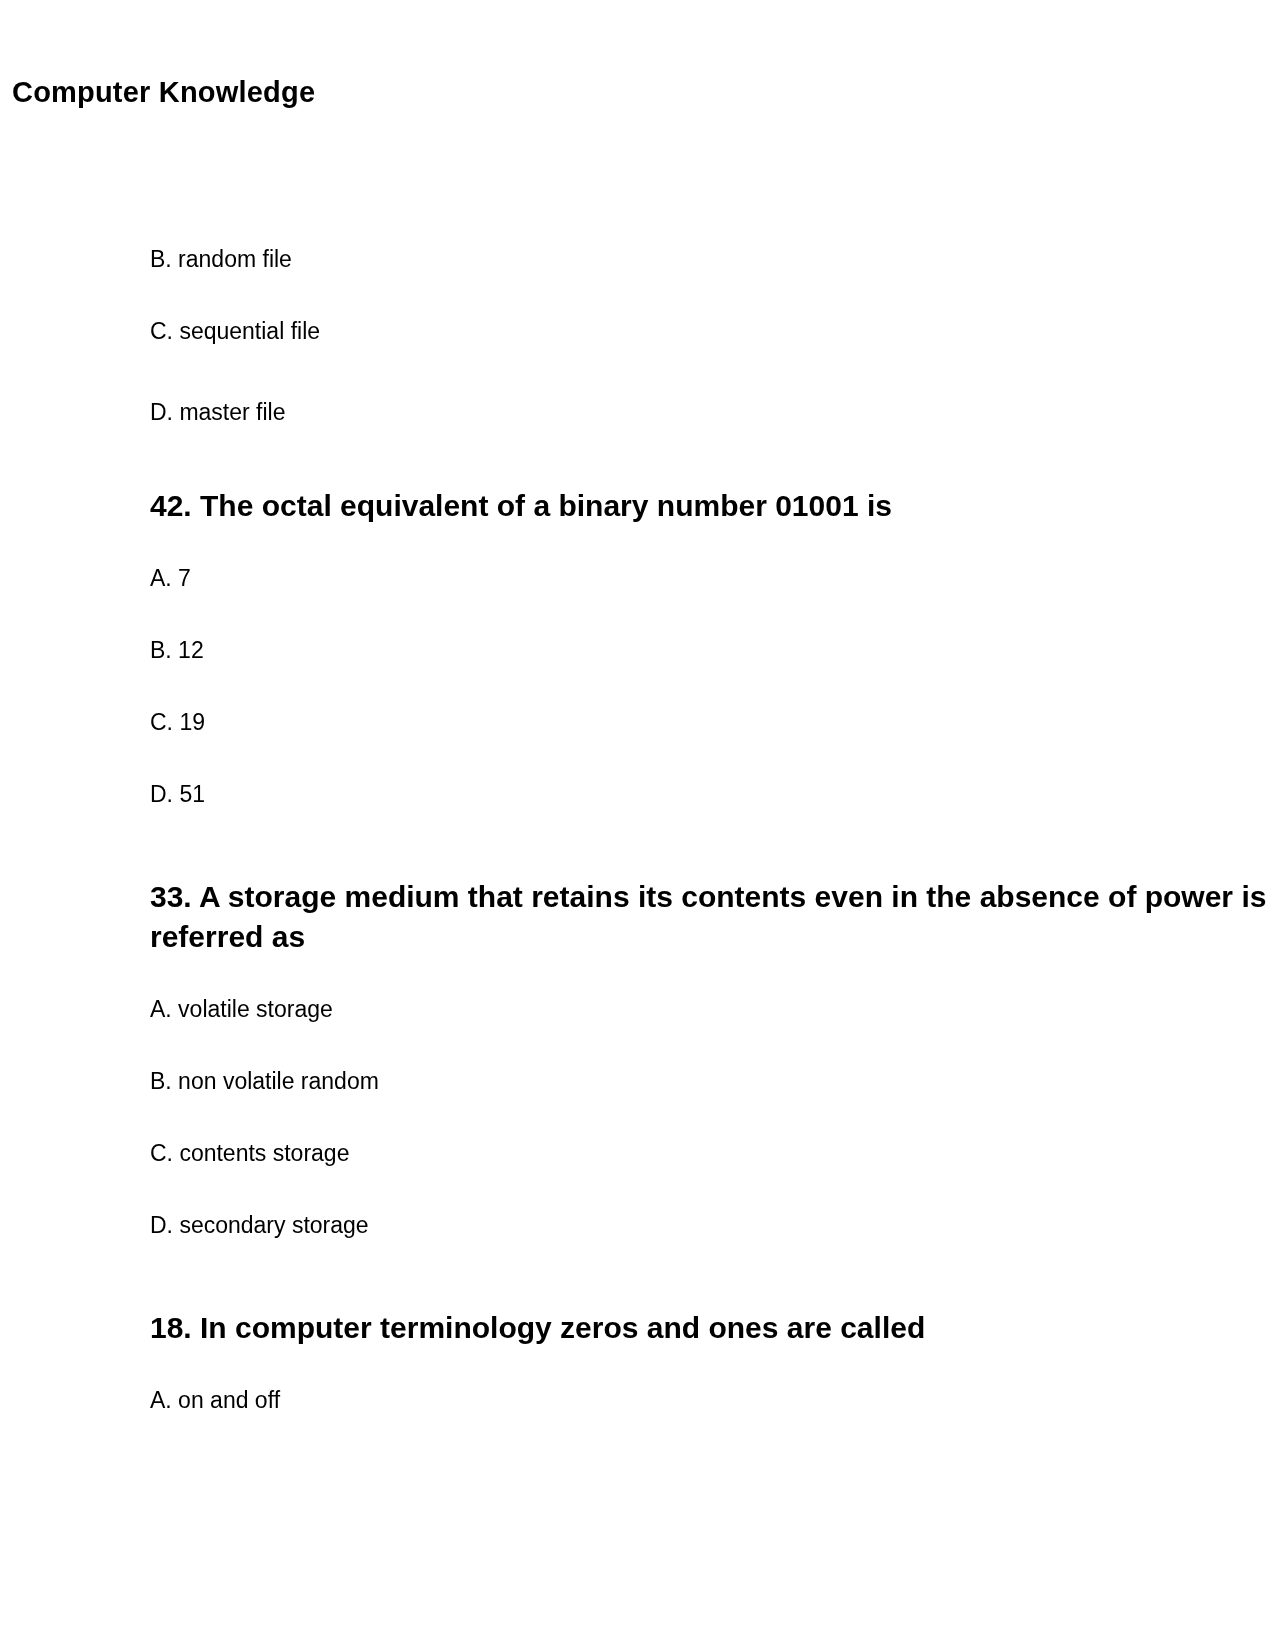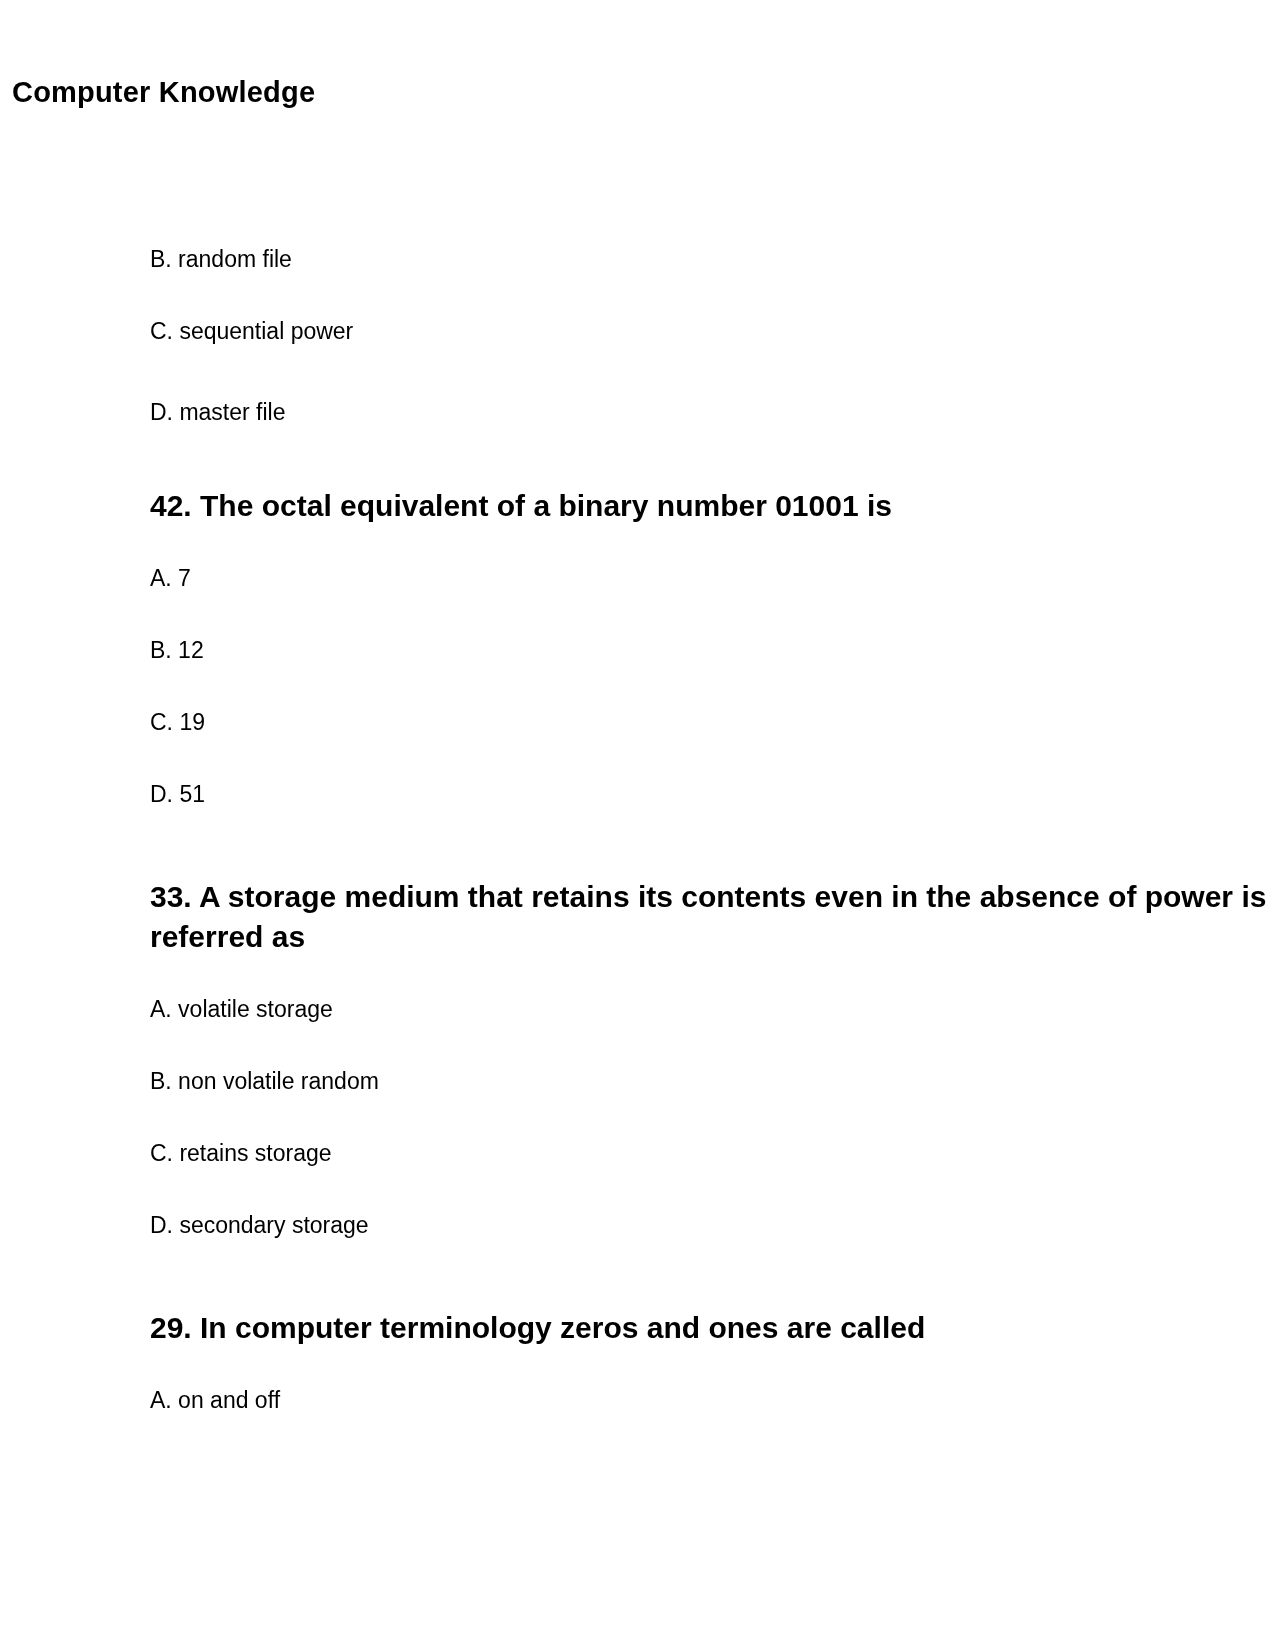--- a/index.html
+++ b/index.html
@@ -49,32 +49,32 @@
     }
   </style>
 </head>
 <body>
 
 <div class="page-title">Computer Knowledge</div>
 
 <div class="content">
 
   <div class="line option" style="top:239px">B. random file</div>
-  <div class="line option" style="top:311px">C. sequential power</div>
+  <div class="line option" style="top:311px">C. sequential file</div>
   <div class="line option" style="top:392px">D. master file</div>
 
   <div class="line question" style="top:486px">42. The octal equivalent of a binary number 01001 is</div>
   <div class="line option" style="top:558px">A. 7</div>
   <div class="line option" style="top:630px">B. 12</div>
   <div class="line option" style="top:702px">C. 19</div>
   <div class="line option" style="top:774px">D. 51</div>
 
   <div class="line question" style="top:877px">33. A storage medium that retains its contents even in the absence of power is</div>
   <div class="line question" style="top:917px">referred as</div>
   <div class="line option" style="top:989px">A. volatile storage</div>
   <div class="line option" style="top:1061px">B. non volatile random</div>
-  <div class="line option" style="top:1133px">C. retains storage</div>
+  <div class="line option" style="top:1133px">C. contents storage</div>
   <div class="line option" style="top:1205px">D. secondary storage</div>
 
-  <div class="line question" style="top:1308px">29. In computer terminology zeros and ones are called</div>
+  <div class="line question" style="top:1308px">18. In computer terminology zeros and ones are called</div>
   <div class="line option" style="top:1380px">A. on and off</div>
 
 </div>
 
 </body></html>

